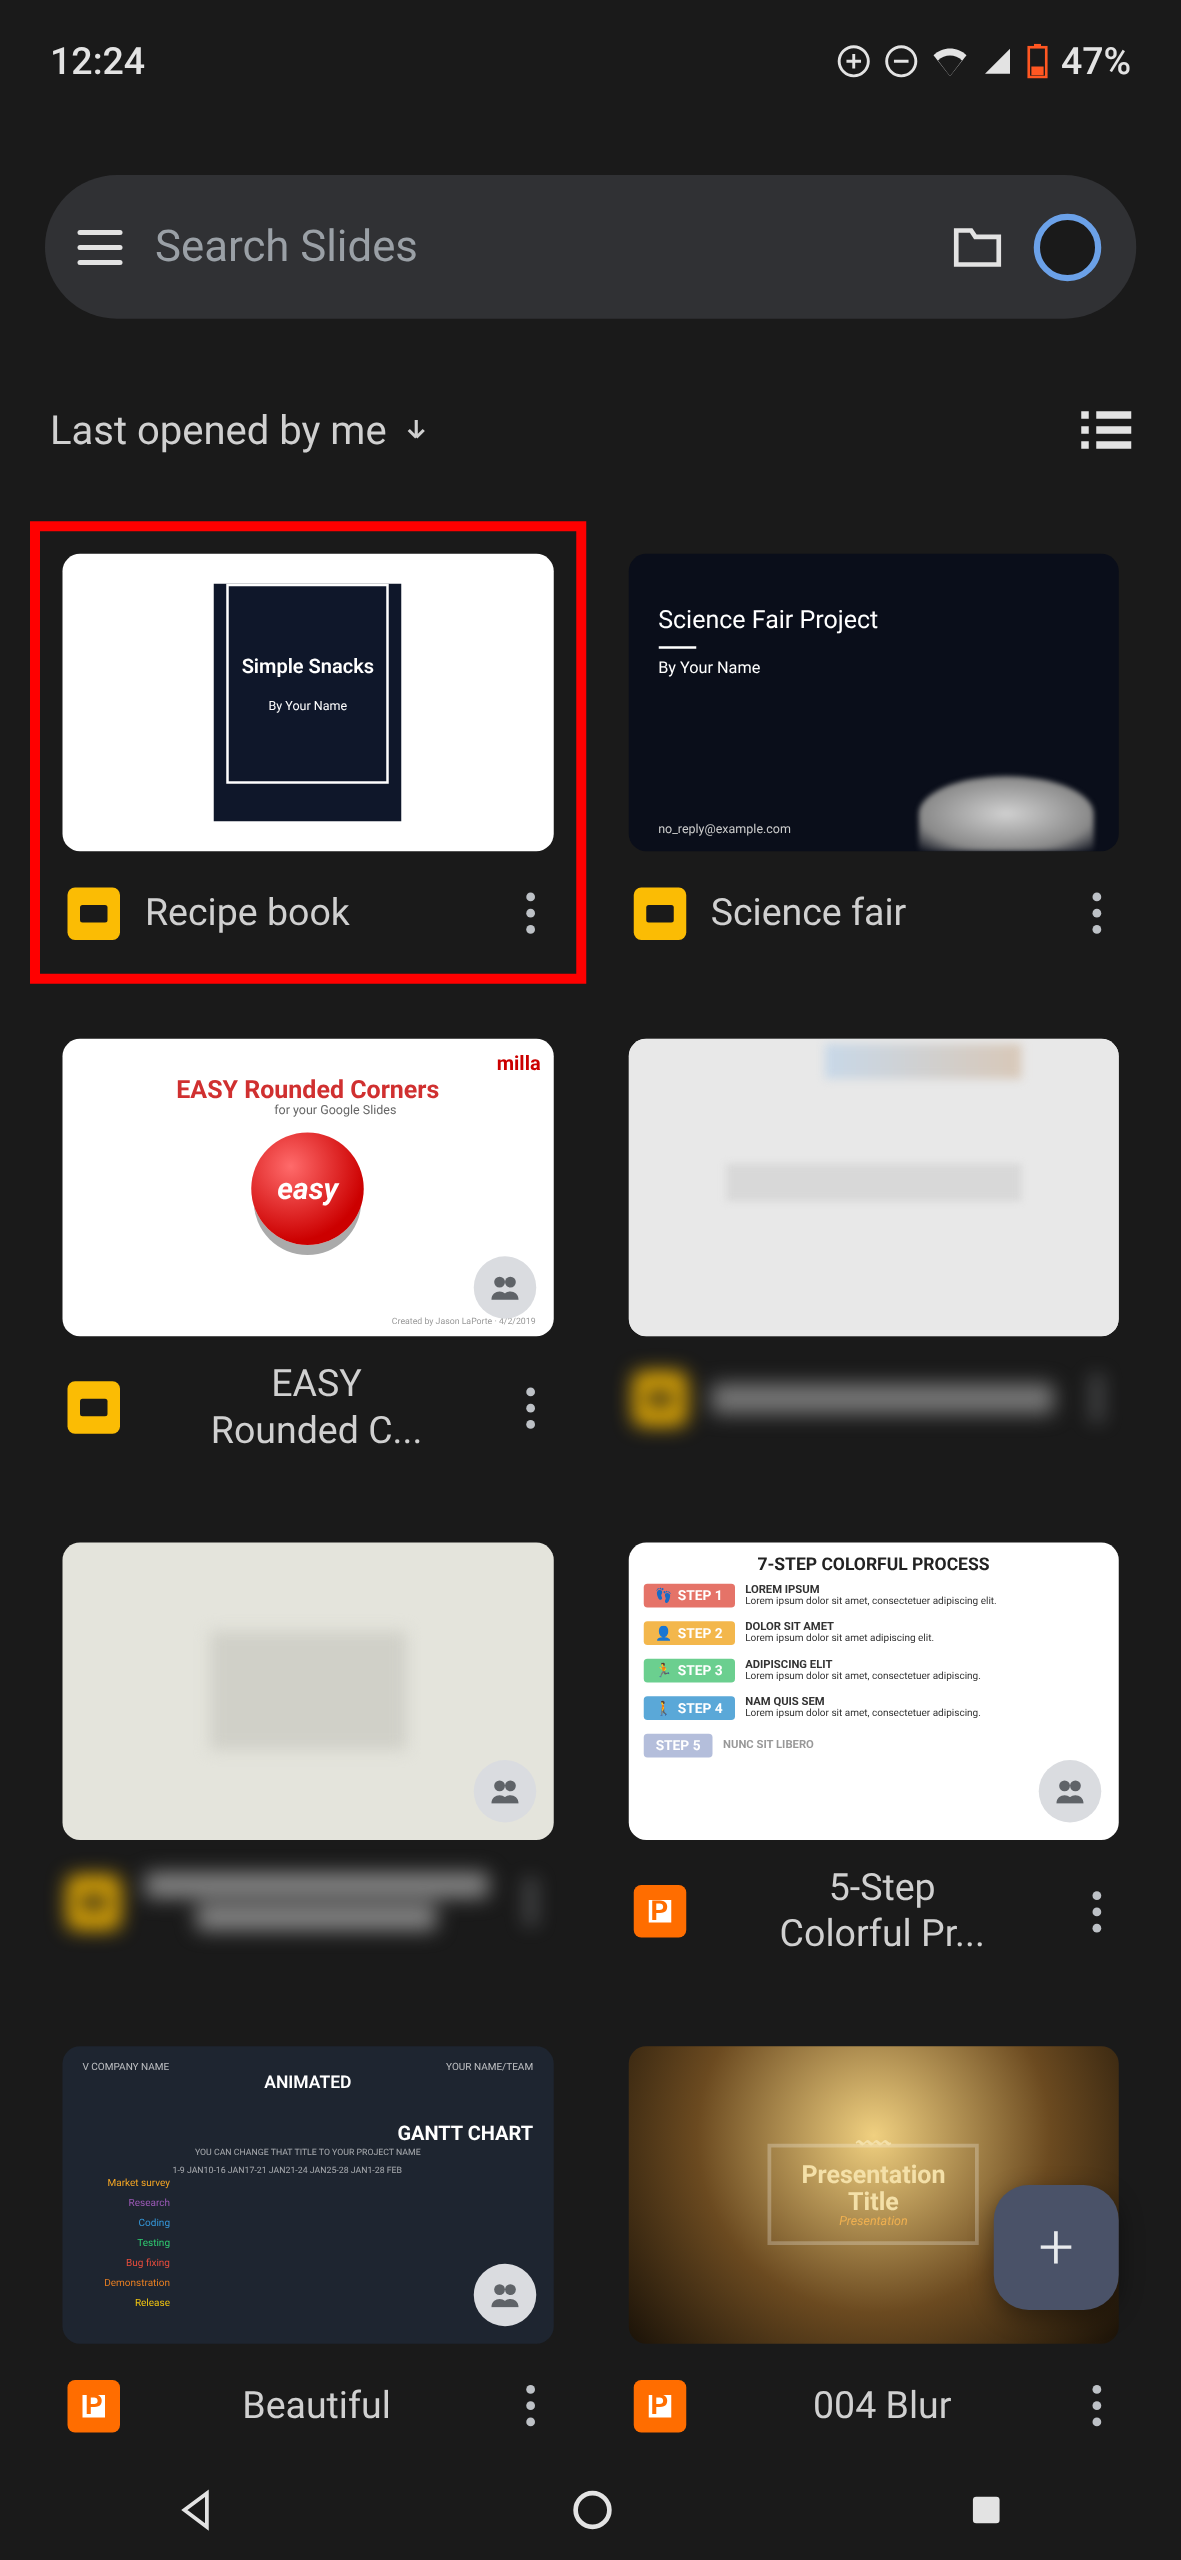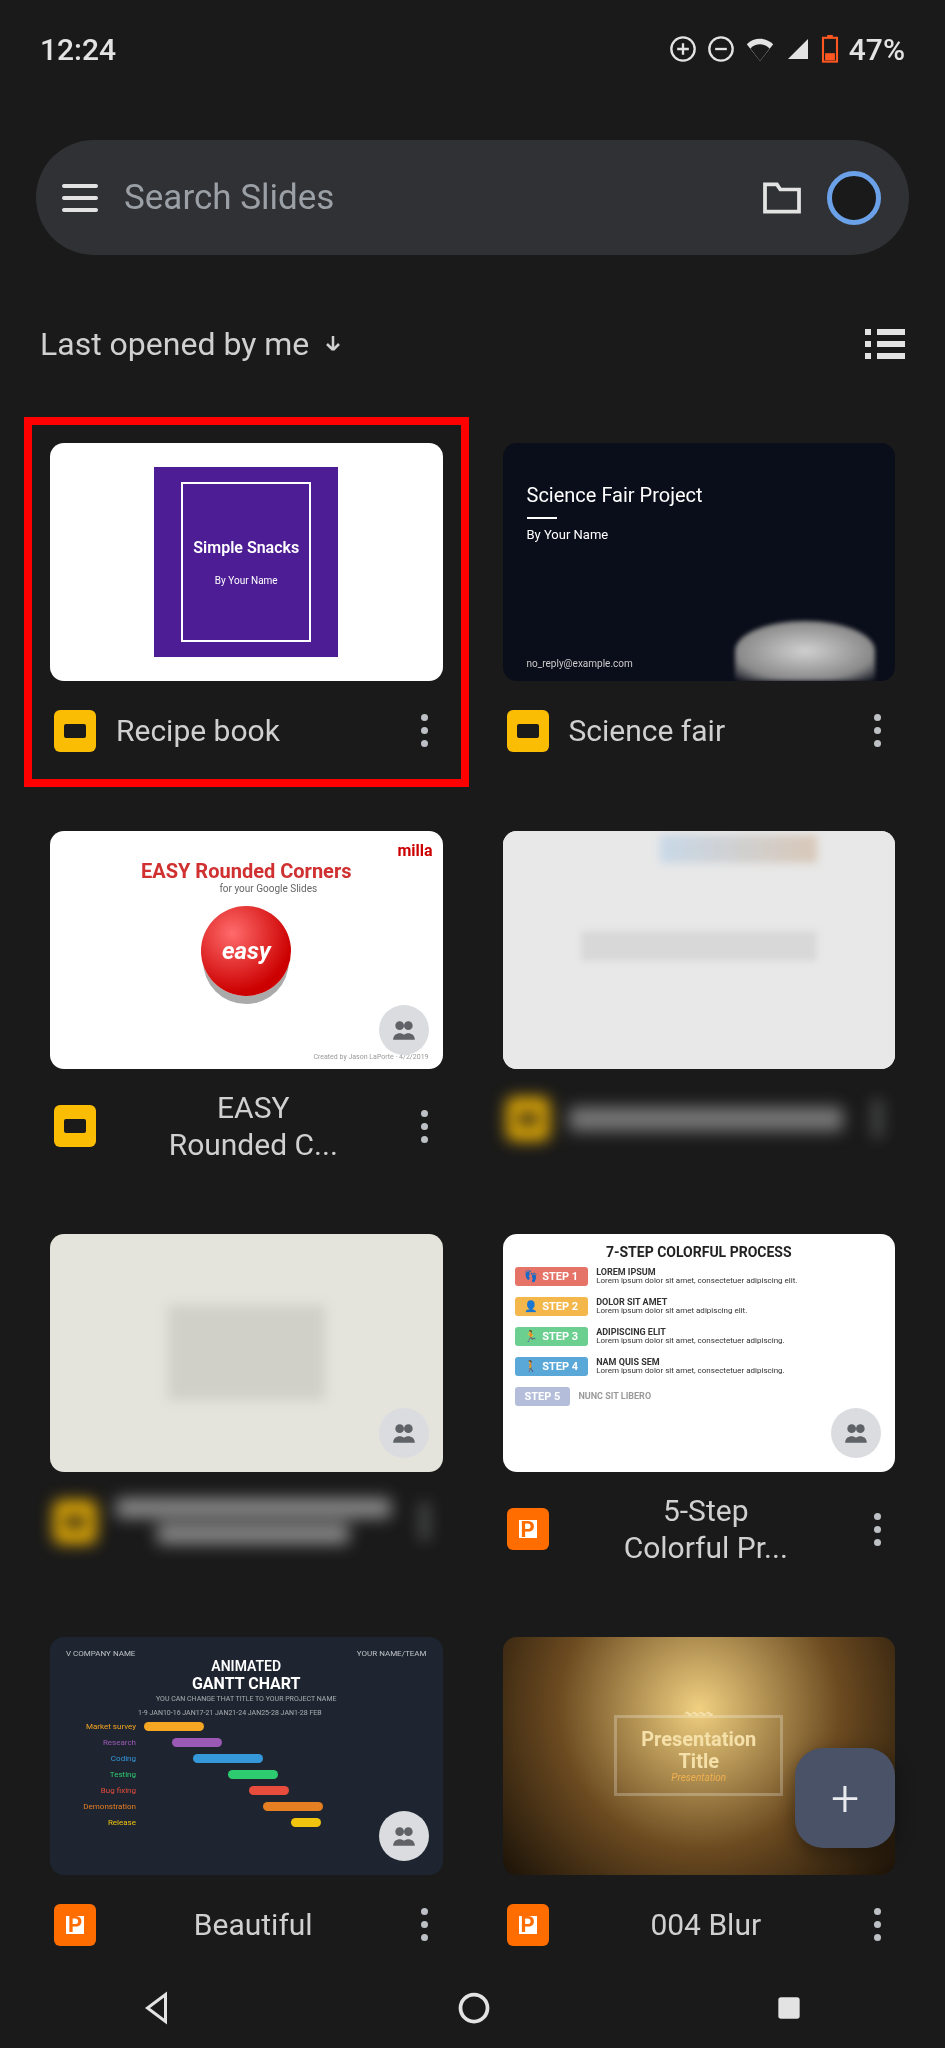--- a/index.html
+++ b/index.html
@@ -59,21 +59,21 @@
     .slides-icon .inner{ width:22px; height:14px; background:#1a1a1a; border-radius:2px;}
     .slides-icon.orange .inner{ background:#fff; width:18px; height:18px; border-radius:0; font-weight:700; font-size:22px; display:flex;align-items:center;justify-content:center; color:#ff6d00;}
     .tile-title { flex:1; font-size:30px; color:#d0d0d0; line-height:1.25; text-align:center; overflow:hidden; }
     .tile-title.left { text-align:left; }
     .tile-title .line{ display:block; white-space:nowrap; overflow:hidden; text-overflow:ellipsis;}
     .more-dots { width:28px; display:flex; flex-direction:column; gap:6px; align-items:center;}
     .more-dots span{width:7px;height:7px;background:#bdc1c6;border-radius:50%;}
     .shared-badge { position:absolute; right:14px; bottom:14px; width:50px;height:50px; border-radius:50%; background:#dadce0; display:flex; align-items:center; justify-content:center;}
     
     .thumb.simple-snacks { background:#fff; display:flex; align-items:center; justify-content:center;}
-    .snack-box{ width:184px; height:190px; background:#4c1d95; display:flex; align-items:center; justify-content:center;}
+    .snack-box{ width:150px; height:190px; background:#0f172a; display:flex; justify-content:center;}
     .snack-inner{ border:2px solid #fff; width:130px; height:160px; display:flex; flex-direction:column; align-items:center; justify-content:center; color:#fff;}
     .snack-inner .t1{font-size:16px; font-weight:600;}
     .snack-inner .t2{font-size:10px; margin-top:18px;}
     .thumb.science { background:#0a0e1a; padding:24px 24px 12px 24px; display:flex; flex-direction:column; color:#fff;}
     .science .title{font-size:20px; font-weight:400; margin-top:16px;}
     .science .line{width:30px;height:2px;background:#fff;margin-top:10px;}
     .science .by{font-size:13px;margin-top:8px;}
     .science .email{font-size:10px;margin-top:auto;color:#ccc;}
     .science .cloud{position:absolute; bottom:0; right:20px; width:140px;height:60px;background:radial-gradient(ellipse at center,#d0d0d0 0%,#888 70%,transparent 100%); border-radius:50% 50% 0 0; filter:blur(2px);}
     .thumb.easy { background:#fff; padding:20px; display:flex; flex-direction:column; align-items:center;}
@@ -92,24 +92,24 @@
     .thumb.process{background:#fff;padding:10px 12px 12px 12px;display:flex;flex-direction:column;gap:4px;}
     .process .ptitle{font-size:14px;font-weight:700;text-align:center;color:#222;}
     .step-row{display:flex;align-items:center;gap:8px;height:26px;}
     .step-chip{padding:3px 10px;color:#fff;font-size:11px;font-weight:700;border-radius:3px;white-space:nowrap;display:flex;align-items:center;gap:4px;}
     .step-text{font-size:8px;color:#333;line-height:1.1;}
     .step-text b{font-size:9px;display:block;}
     .process .s1{background:#e57368;} .process .s2{background:#f3b74c;} .process .s3{background:#6bcf8f;} .process .s4{background:#5aa8d8;} .process .s5{background:#6b7fb8;}
     .thumb.gantt{background:#1e2530;padding:12px 16px;color:#fff;}
     .gantt .top{display:flex;justify-content:space-between;font-size:8px;opacity:.7;}
     .gantt .gt{text-align:center;font-size:14px;font-weight:600;margin-top:0;}
-    .gantt .gt2{text-align:center;font-size:16px;font-weight:700;}
+    .gantt .gt2{text-align:right;font-size:16px;font-weight:700;margin-top:23px;}
     .gantt .sub{text-align:center;font-size:7px;opacity:.6;margin-top:2px;}
     .gantt .dates{display:flex;font-size:7px;opacity:.6;margin:6px 0 2px 72px;}
-    .gantt .row{display:flex;align-items:center;gap:8px;height:16px;}
+    .gantt .row{display:flex;gap:8px;height:16px;flex-direction:column;}
     .gantt .lbl{width:70px;font-size:8px;text-align:right;}
     .gantt .bar{height:9px;border-radius:5px;}
     .thumb.pres{background:radial-gradient(circle at 50% 30%,#f0d080,#6b4a20 55%,#1a1208 100%);display:flex;align-items:center;justify-content:center;overflow:hidden;}
     .pres .frame{border:3px solid rgba(255,255,255,.25);padding:10px 24px;text-align:center;color:#f4e0a8;position:relative;}
     .pres .wav{position:absolute;top:-16px;left:50%;transform:translateX(-50%);font-size:14px;color:#f4e0a8;}
     .pres .pt{font-size:20px;font-weight:700;line-height:1.1;}
     .pres .ps{font-size:10px;font-style:italic;color:#f0b050;}
     
     .obscured{filter:blur(8px);}
     

